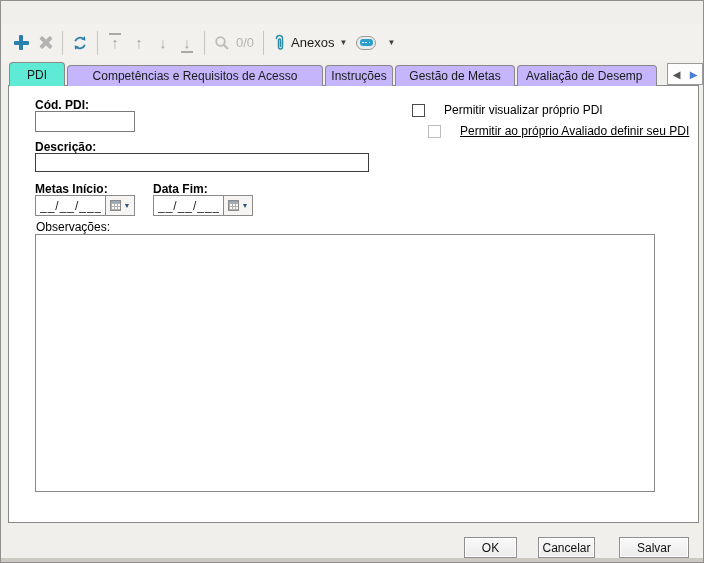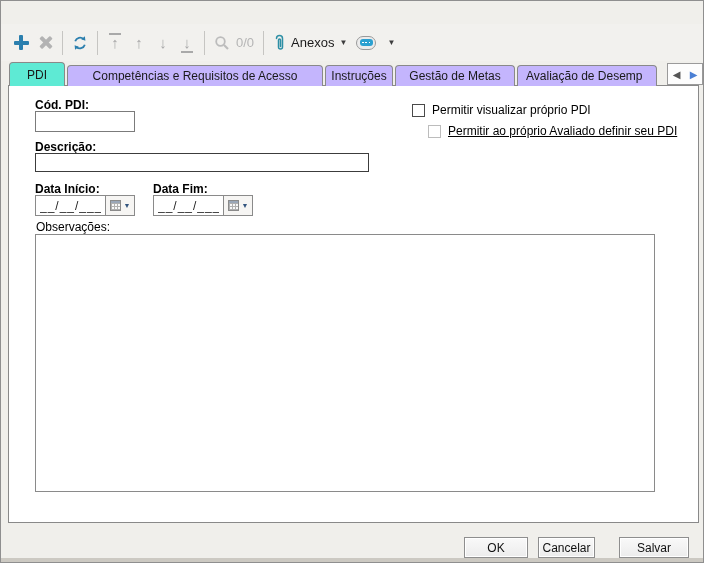--- a/index.html
+++ b/index.html
@@ -78,21 +78,21 @@
     display:flex; align-items:center; justify-content:center; gap:3px; }
   .cal-grid { width:11px; height:11px; border:1px solid #8a8a8a; background-color:#f8f8f8;
     background-image:
       linear-gradient(#9aa7b8 2px, transparent 2px),
       repeating-linear-gradient(90deg,#b0b0b0 0 1px,transparent 1px 3px),
       repeating-linear-gradient(0deg,#b0b0b0 0 1px,transparent 1px 3px); }
   .cal-arrow { color:#33557f; font-size:7px; line-height:1; }
   .textarea { position:absolute; left:26px; top:148px; width:620px; height:258px;
     background:#fff; border:1px solid #8a8a8a; resize:none; outline:none;
     font-family:"Liberation Sans", sans-serif; font-size:12px; padding:2px 4px; }
-  .cb-row { position:absolute; display:flex; align-items:center; gap:7px; }
+  .cb-row { position:absolute; display:flex; align-items:center; gap:19px; }
   .cb-box { width:13px; height:13px; background:#fff; border:1px solid #4a4a4a; }
   .cb-box.disabled { border-color:#bcbcbc; }
   .cb-label { font-size:12px; color:#000; }
   .cb-label.disabled { color:#000000;text-decoration:underline; }
   
   .footer-btn { position:absolute; top:536px; height:21px;
     background:linear-gradient(#f9f9f9,#ececec); border:1px solid #8e8e8e;
     box-shadow:inset 0 0 0 1px #ffffff; font-family:"Liberation Sans", sans-serif;
     font-size:12px; color:#111; display:flex; align-items:center; justify-content:center; }
   .bottom-strip { position:absolute; left:0; top:557px; width:100%; height:6px; background:#ccc9c2; }
@@ -182,21 +182,21 @@
       <span class="cb-label">Permitir visualizar próprio PDI</span>
     </span>
     <span class="cb-row" style="left:419px; top:38px;">
       <span class="cb-box disabled"></span>
       <span class="cb-label disabled">Permitir ao próprio Avaliado definir seu PDI</span>
     </span>
 
     <span class="lbl" style="left:26px; top:54px;">Descrição:</span>
     <input class="txt-input dark" style="left: 26px; top: 67px; width: 334px; height: 19px;" value="">
 
-    <span class="lbl" style="left:26px; top:96px;">Data Início:</span>
+    <span class="lbl" style="left:26px; top:96px;">Metas Início:</span>
     <div class="date-group" style="left:26px; top:109px;">
       <input class="date-input" value="__/__/____" style="">
       <span class="cal-btn">
         <span class="cal-grid"></span>
         <span class="cal-arrow">▼</span>
       </span>
     </div>
 
     <span class="lbl" style="left:144px; top:96px;">Data Fim:</span>
     <div class="date-group" style="left:144px; top:109px;">
@@ -204,18 +204,18 @@
       <span class="cal-btn">
         <span class="cal-grid"></span>
         <span class="cal-arrow">▼</span>
       </span>
     </div>
 
     <span class="lbl-plain" style="left:27px; top:134px;">Observações:</span>
     <textarea class="textarea" style=""></textarea>
   </div>
 
-  <button class="footer-btn" style="left:463px; width:64px;">OK</button>
+  <button class="footer-btn" style="left:463px; width:53px;">OK</button>
   <button class="footer-btn" style="left:537px; width:57px;">Cancelar</button>
   <button class="footer-btn" style="left:618px; width:70px;">Salvar</button>
 
   <div class="bottom-strip"></div>
 </div>
 
 </body></html>

